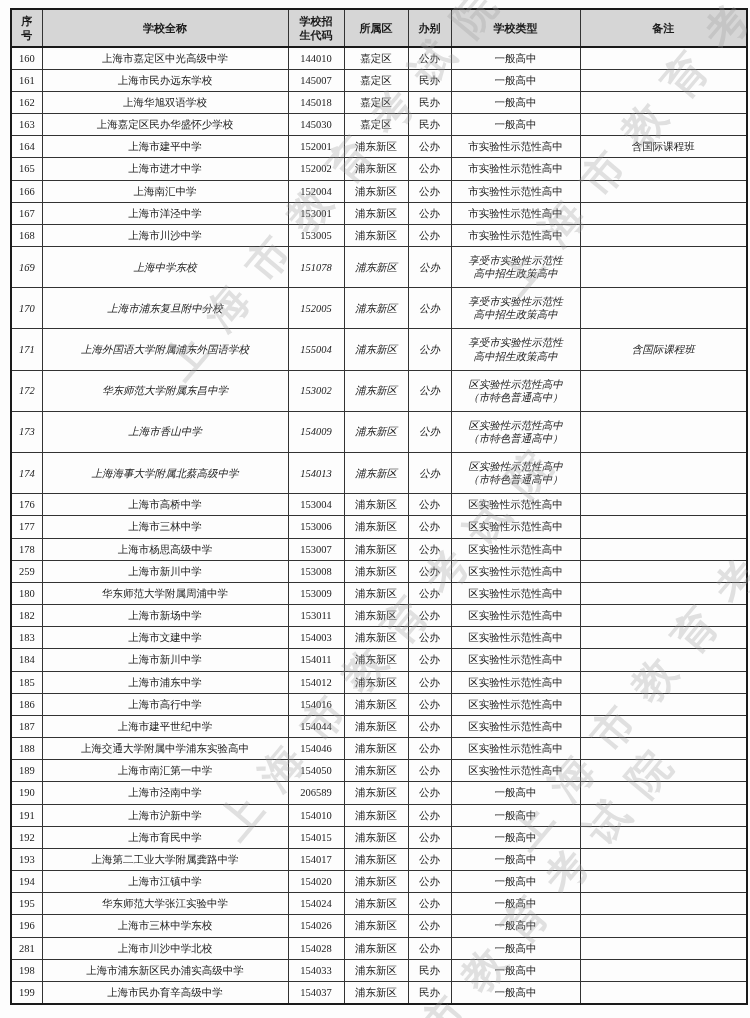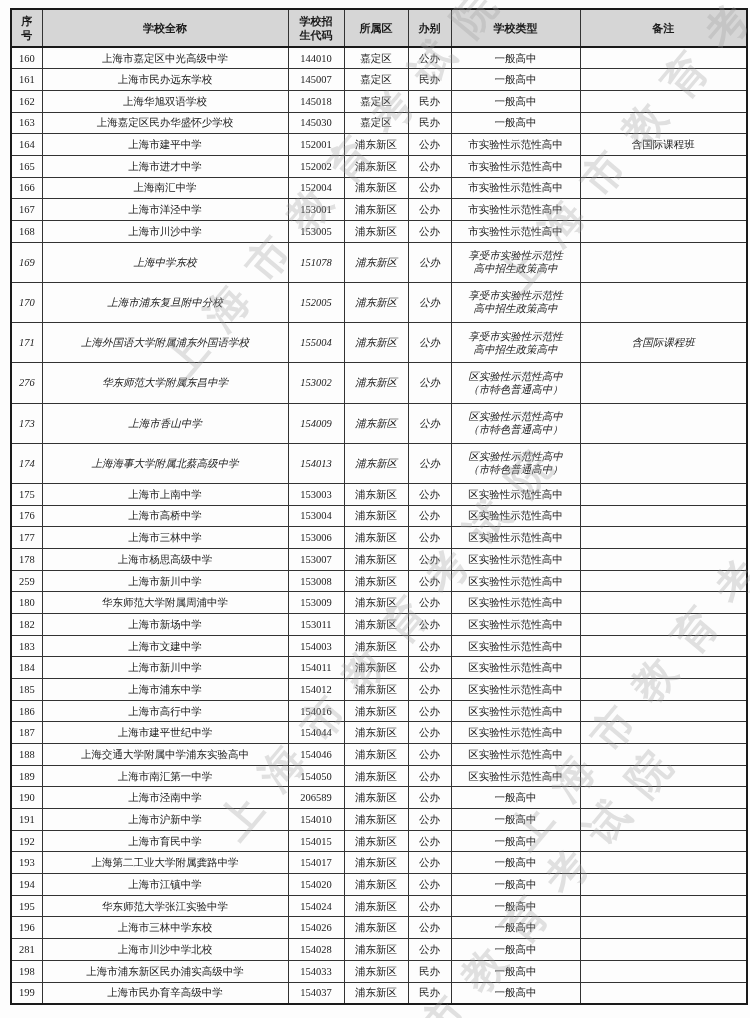--- a/index.html
+++ b/index.html
@@ -184,21 +184,21 @@
           <td>171</td>
           <td>上海外国语大学附属浦东外国语学校</td>
           <td>155004</td>
           <td>浦东新区</td>
           <td>公办</td>
           <td>享受市实验性示范性
 高中招生政策高中</td>
           <td>含国际课程班</td>
         </tr>
         <tr class="tall">
-          <td>276</td>
+          <td>172</td>
           <td>华东师范大学附属东昌中学</td>
           <td>153002</td>
           <td>浦东新区</td>
           <td>公办</td>
           <td>区实验性示范性高中
 （市特色普通高中）</td>
           <td></td>
         </tr>
         <tr class="tall">
           <td>173</td>
@@ -211,29 +211,20 @@
           <td></td>
         </tr>
         <tr class="tall">
           <td>174</td>
           <td>上海海事大学附属北蔡高级中学</td>
           <td>154013</td>
           <td>浦东新区</td>
           <td>公办</td>
           <td>区实验性示范性高中
 （市特色普通高中）</td>
-          <td></td>
-        </tr>
-        <tr>
-          <td>175</td>
-          <td>上海市上南中学</td>
-          <td>153003</td>
-          <td>浦东新区</td>
-          <td>公办</td>
-          <td>区实验性示范性高中</td>
           <td></td>
         </tr>
         <tr>
           <td>176</td>
           <td>上海市高桥中学</td>
           <td>153004</td>
           <td>浦东新区</td>
           <td>公办</td>
           <td>区实验性示范性高中</td>
           <td></td>

